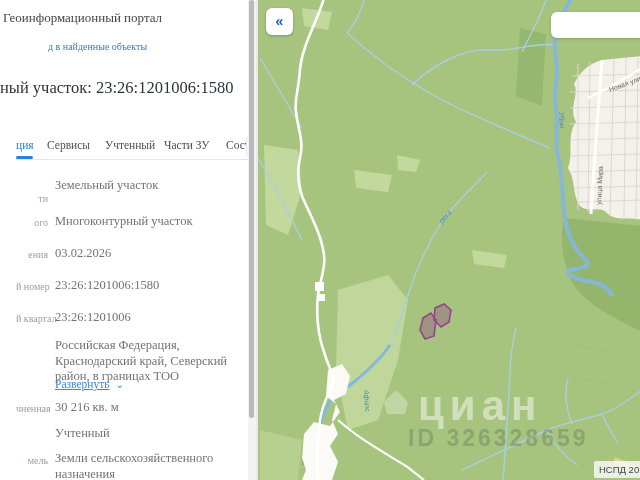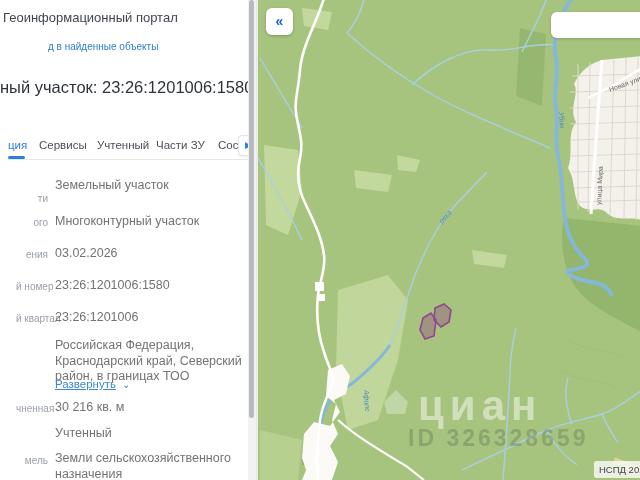--- a/index.html
+++ b/index.html
@@ -1,24 +1,24 @@
 <!DOCTYPE html>
 <html><head>
 <meta charset="utf-8">
 <style>
   html,body{margin:0;padding:0;}
   #screen{position:relative;width:640px;height:480px;overflow:hidden;background:#fff;
           font-family:"Liberation Sans",sans-serif;}
   
-  #panel{position:absolute;left:0;top:0;width:248px;height:480px;background:#fff;overflow:hidden;}
+  #panel{position:absolute;left:0;top:0;width:248px;height:480px;background:#fff;overflow:hidden;font-family:Liberation Serif, serif;}
   .app-title{position:absolute;left:3px;top:10px;font-size:13px;color:#40454d;white-space:nowrap;}
   .back-link{position:absolute;left:0;top:41px;font-size:10px;color:#2f7cd6;white-space:nowrap;cursor:pointer;padding-left:48px;}
   .heading{position:absolute;left:0;top:78px;font-size:16.5px;font-weight:500;color:#2e333b;white-space:nowrap;}
   
-  #tabs{position:absolute;left:8px;top:133px;width:248px;height:26px;border-bottom:1px solid #e7e7e7;padding-left:37px;}
+  #tabs{position:absolute;left:16px;top:133px;width:248px;height:26px;border-bottom:1px solid #e7e7e7;padding-left:37px;}
   .tab{position:absolute;top:6px;font-size:11.5px;color:#4a4f57;white-space:nowrap;cursor:pointer;}
   .tab.active{color:#2b7de1;}
   .tab-underline{position:absolute;left:0;top:23px;width:17px;height:3px;background:#2b7de1;border-radius:2px;}
   .tab-more{position:absolute;left:230px;top:2px;width:19px;height:19px;background:#fff;border:1px solid #e2e5ea;
             border-radius:4px;box-shadow:0 1px 2px rgba(0,0,0,.08);color:#2b7de1;font-size:9px;line-height:19px;
             text-align:center;cursor:pointer;}
   
   .lab{position:absolute;left:16px;width:32px;text-align:right;font-size:10px;color:#9aa0a9;white-space:nowrap;}
   .val{position:absolute;left:55px;width:190px;font-size:12.5px;color:#737373;line-height:15.5px;}
   .expand{position:absolute;left:55px;top:378px;font-size:11.5px;color:#3a86d8;text-decoration:underline;cursor:pointer;}

